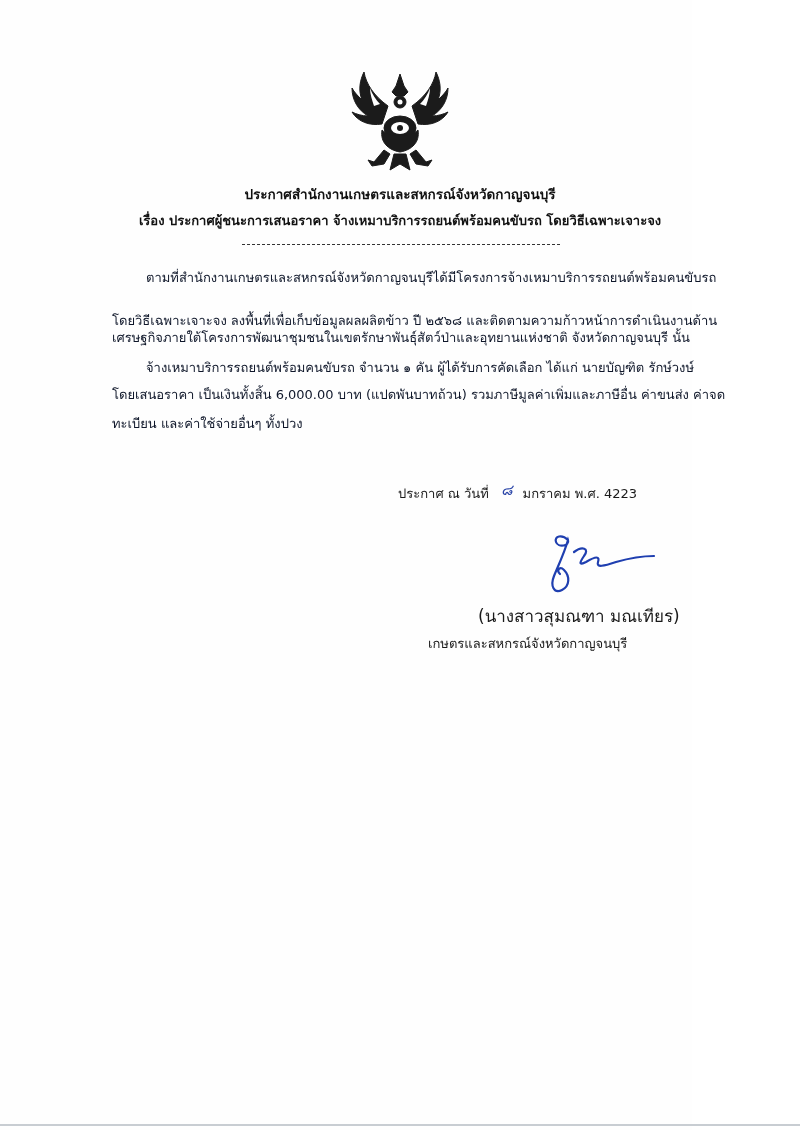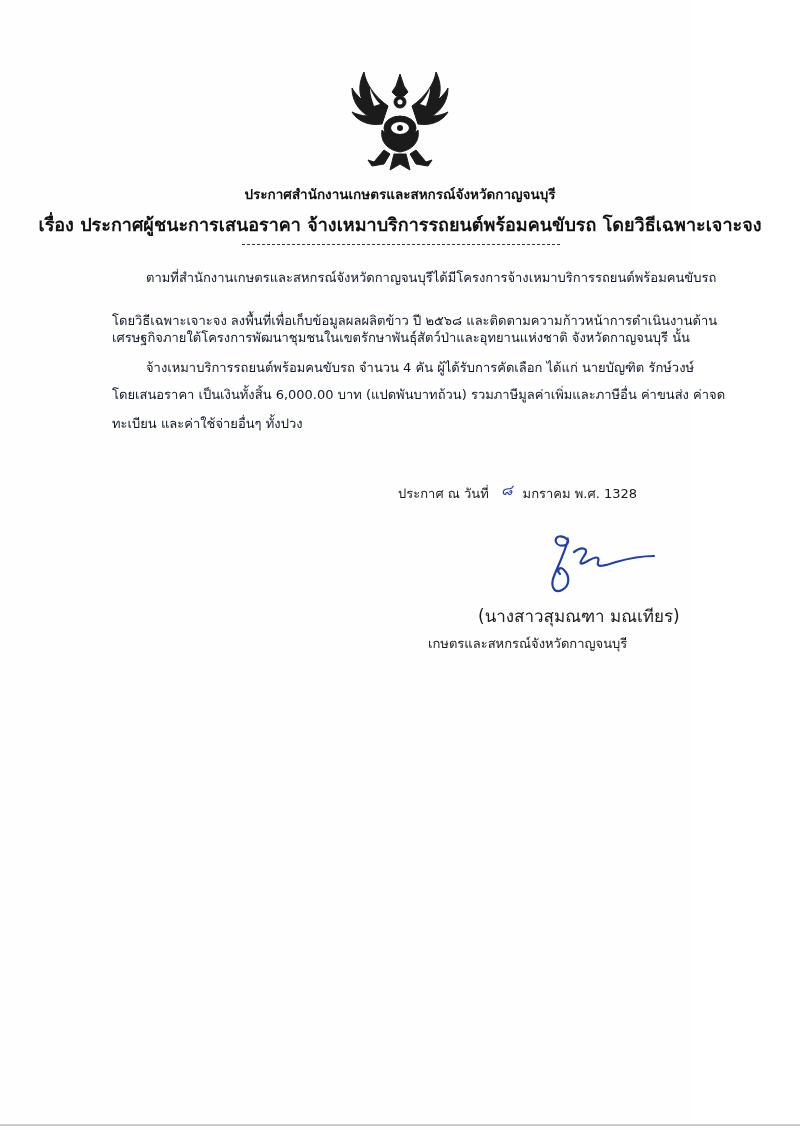--- a/index.html
+++ b/index.html
@@ -35,21 +35,21 @@
     .title-line {
       position: absolute;
       left: 0; width: 800px;
       text-align: center;
       font-weight: bold;
       font-size: 13.5px;
       white-space: nowrap;
       color: #111;
     }
     .title-1 { top: 183px; }
-    .title-2 { top: 210px; font-size: 18px; }
+    .title-2 { top: 210px; font-size: 13px; }
     .separator {
       position: absolute;
       left: 242px; top: 244px;
       width: 318px;
       border-top: 1px dashed #333;
     }
     .body-line {
       position: absolute;
       font-size: 13px;
       white-space: nowrap;
@@ -131,28 +131,28 @@
   </svg>
 
   <div class="title-line title-1">ประกาศสำนักงานเกษตรและสหกรณ์จังหวัดกาญจนบุรี</div>
   <div class="title-line title-2">เรื่อง ประกาศผู้ชนะการเสนอราคา จ้างเหมาบริการรถยนต์พร้อมคนขับรถ โดยวิธีเฉพาะเจาะจง</div>
   <div class="separator"></div>
 
   <div class="body-line indent l1">ตามที่สำนักงานเกษตรและสหกรณ์จังหวัดกาญจนบุรีได้มีโครงการจ้างเหมาบริการรถยนต์พร้อมคนขับรถ</div>
   <div class="body-line l2">โดยวิธีเฉพาะเจาะจง ลงพื้นที่เพื่อเก็บข้อมูลผลผลิตข้าว ปี ๒๕๖๘ และติดตามความก้าวหน้าการดำเนินงานด้าน</div>
   <div class="body-line l3">เศรษฐกิจภายใต้โครงการพัฒนาชุมชนในเขตรักษาพันธุ์สัตว์ป่าและอุทยานแห่งชาติ จังหวัดกาญจนบุรี นั้น</div>
 
-  <div class="body-line indent l4">จ้างเหมาบริการรถยนต์พร้อมคนขับรถ จำนวน 4 คัน ผู้ได้รับการคัดเลือก ได้แก่ นายบัญฑิต รักษ์วงษ์</div>
+  <div class="body-line indent l4">จ้างเหมาบริการรถยนต์พร้อมคนขับรถ จำนวน ๑ คัน ผู้ได้รับการคัดเลือก ได้แก่ นายบัญฑิต รักษ์วงษ์</div>
   <div class="body-line l5">โดยเสนอราคา เป็นเงินทั้งสิ้น 6,000.00 บาท (แปดพันบาทถ้วน) รวมภาษีมูลค่าเพิ่มและภาษีอื่น ค่าขนส่ง ค่าจด</div>
   <div class="body-line l6">ทะเบียน และค่าใช้จ่ายอื่นๆ ทั้งปวง</div>
 
   <div class="date-line">
     <span>ประกาศ ณ วันที่</span>
     <span class="date-day">๘</span>
-    <span>มกราคม พ.ศ. 1328</span>
+    <span>มกราคม พ.ศ. 4223</span>
   </div>
 
   <svg class="signature" viewBox="0 0 120 68">
     <path d="M28 10 C22 4, 14 6, 16 12 C18 18, 30 16, 28 10 C24 24, 18 36, 14 46 C10 56, 14 64, 22 60 C30 56, 30 46, 24 40 C20 36, 16 40, 20 44" fill="none" stroke="#1f3fb0" stroke-width="2.2" stroke-linecap="round"></path>
     <path d="M34 22 C42 16, 50 18, 44 26 C40 32, 38 36, 46 32 C56 26, 60 26, 58 32 C56 38, 64 36, 76 32 C90 28, 104 26, 114 26" fill="none" stroke="#1f3fb0" stroke-width="2.2" stroke-linecap="round"></path>
   </svg>
 
   <div class="signer-name">(นางสาวสุมณฑา มณเทียร)</div>
   <div class="signer-position">เกษตรและสหกรณ์จังหวัดกาญจนบุรี</div>
 

